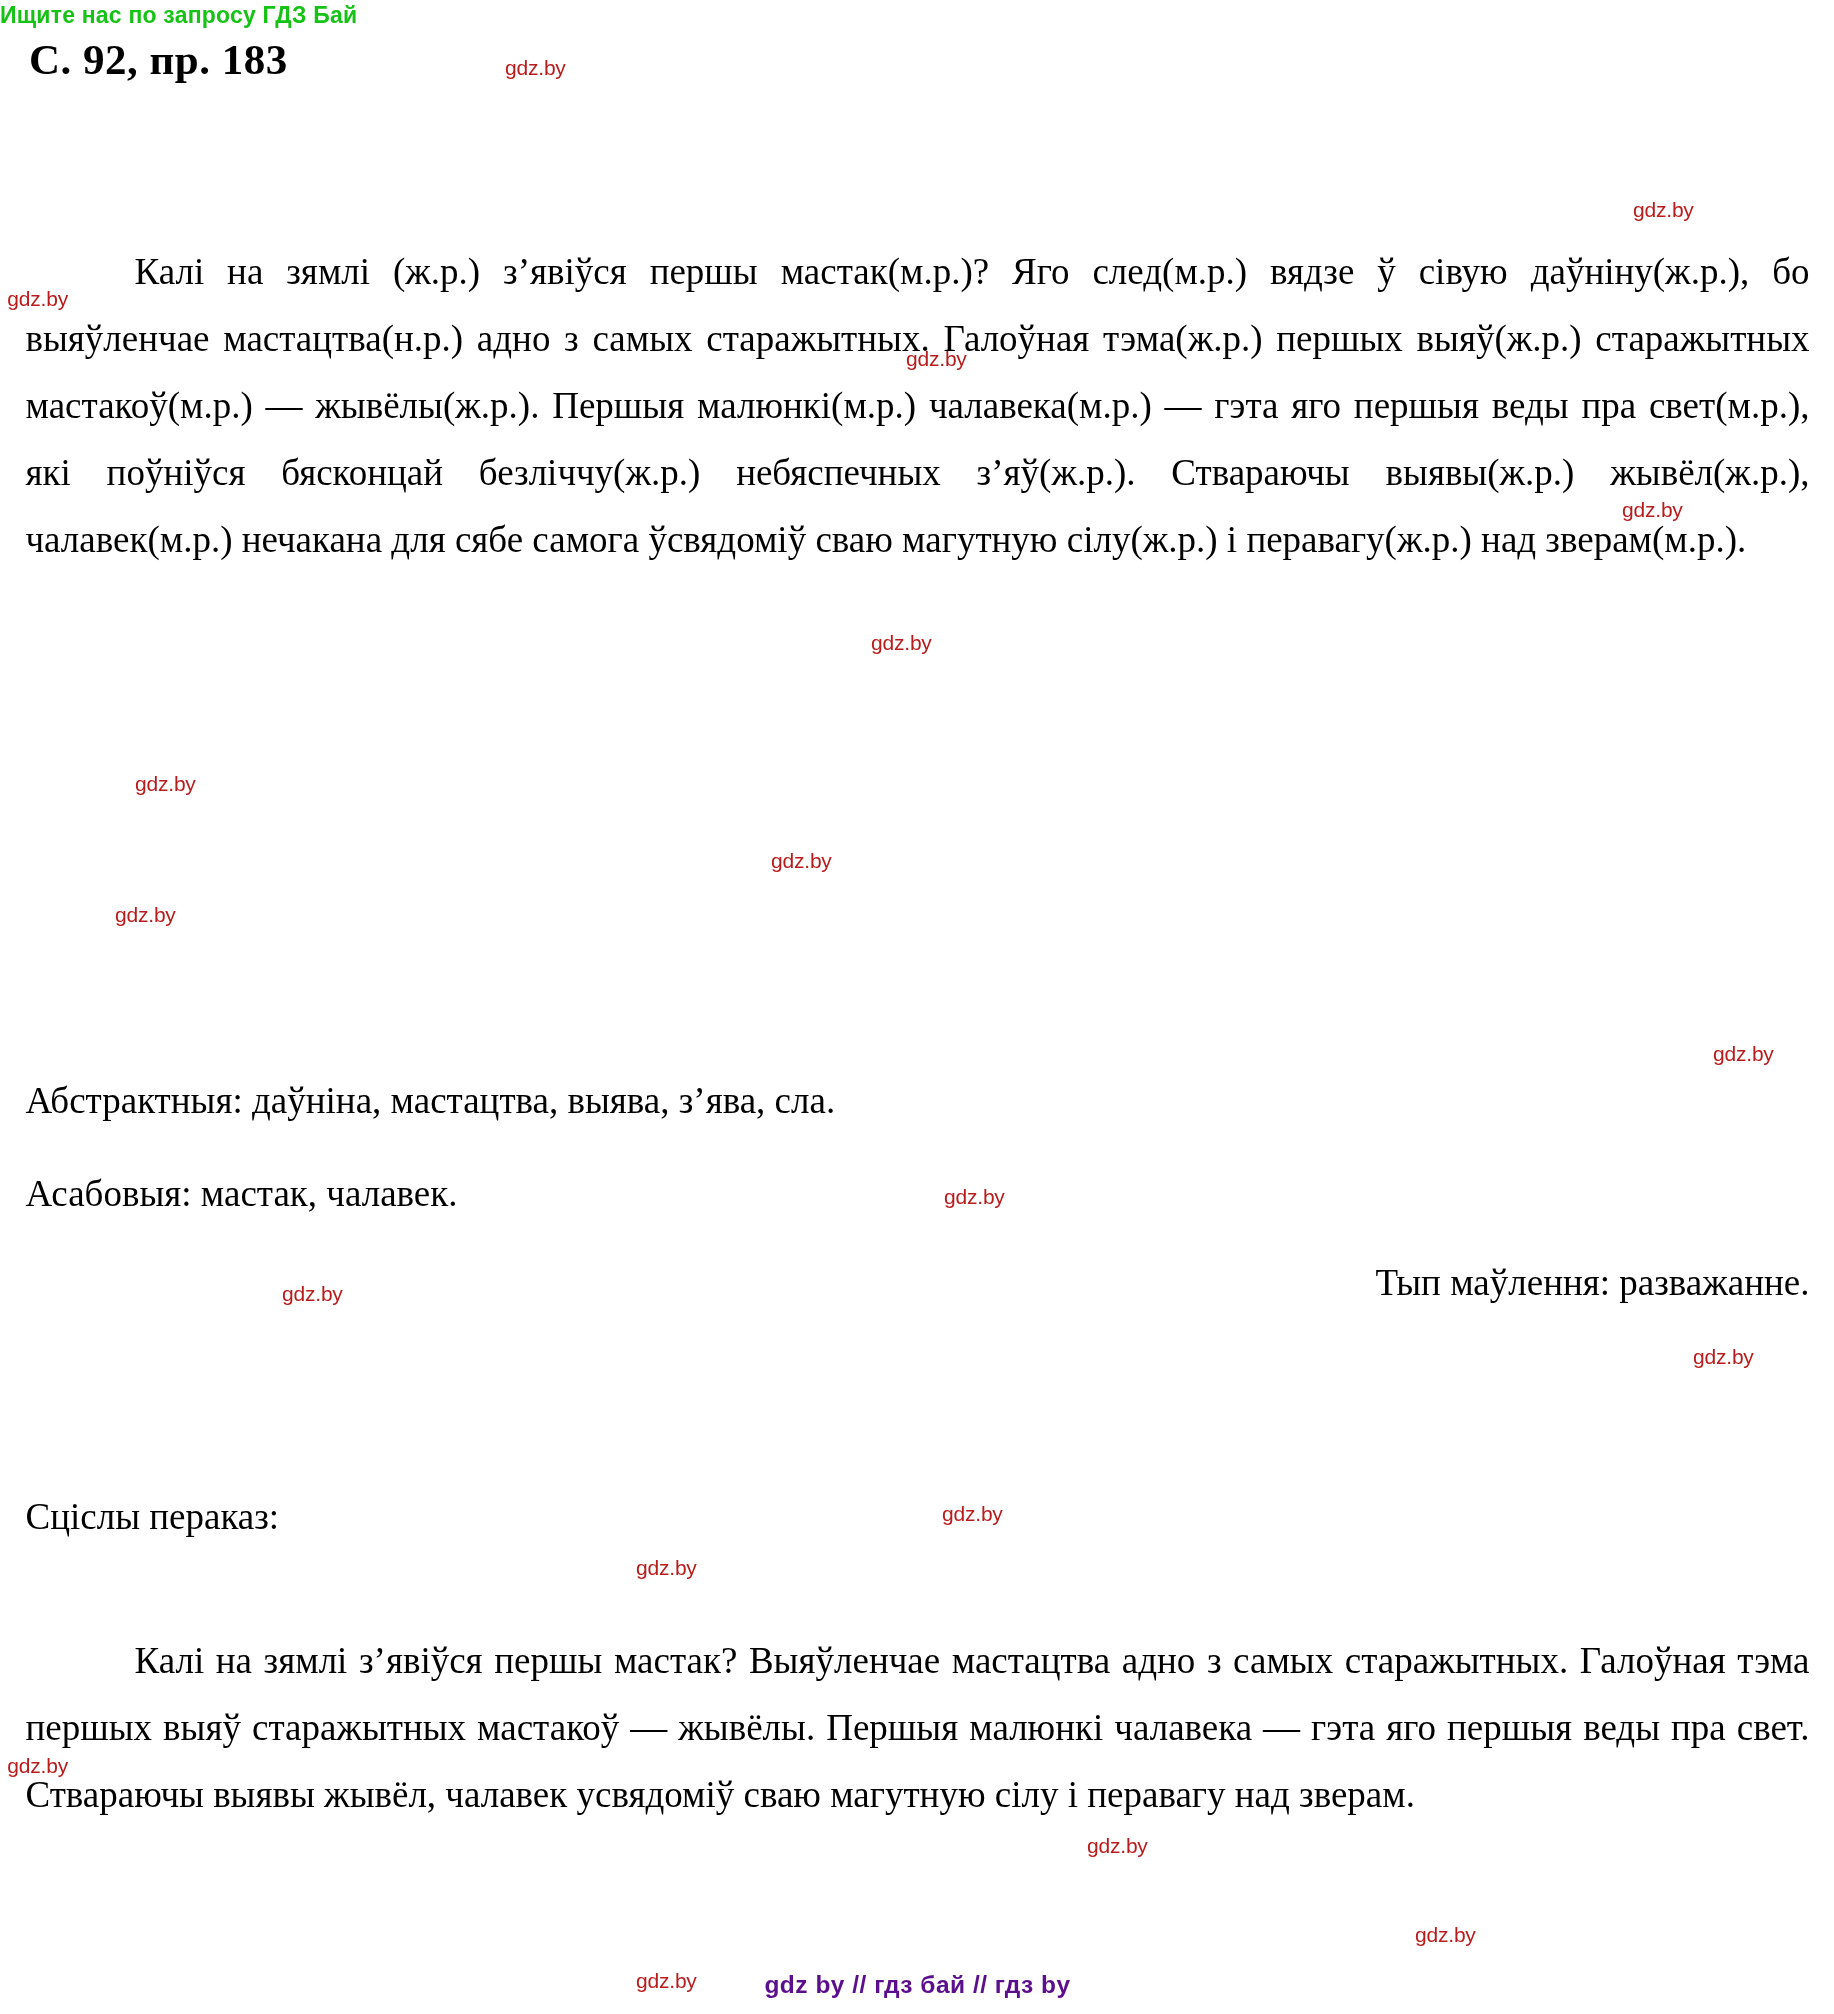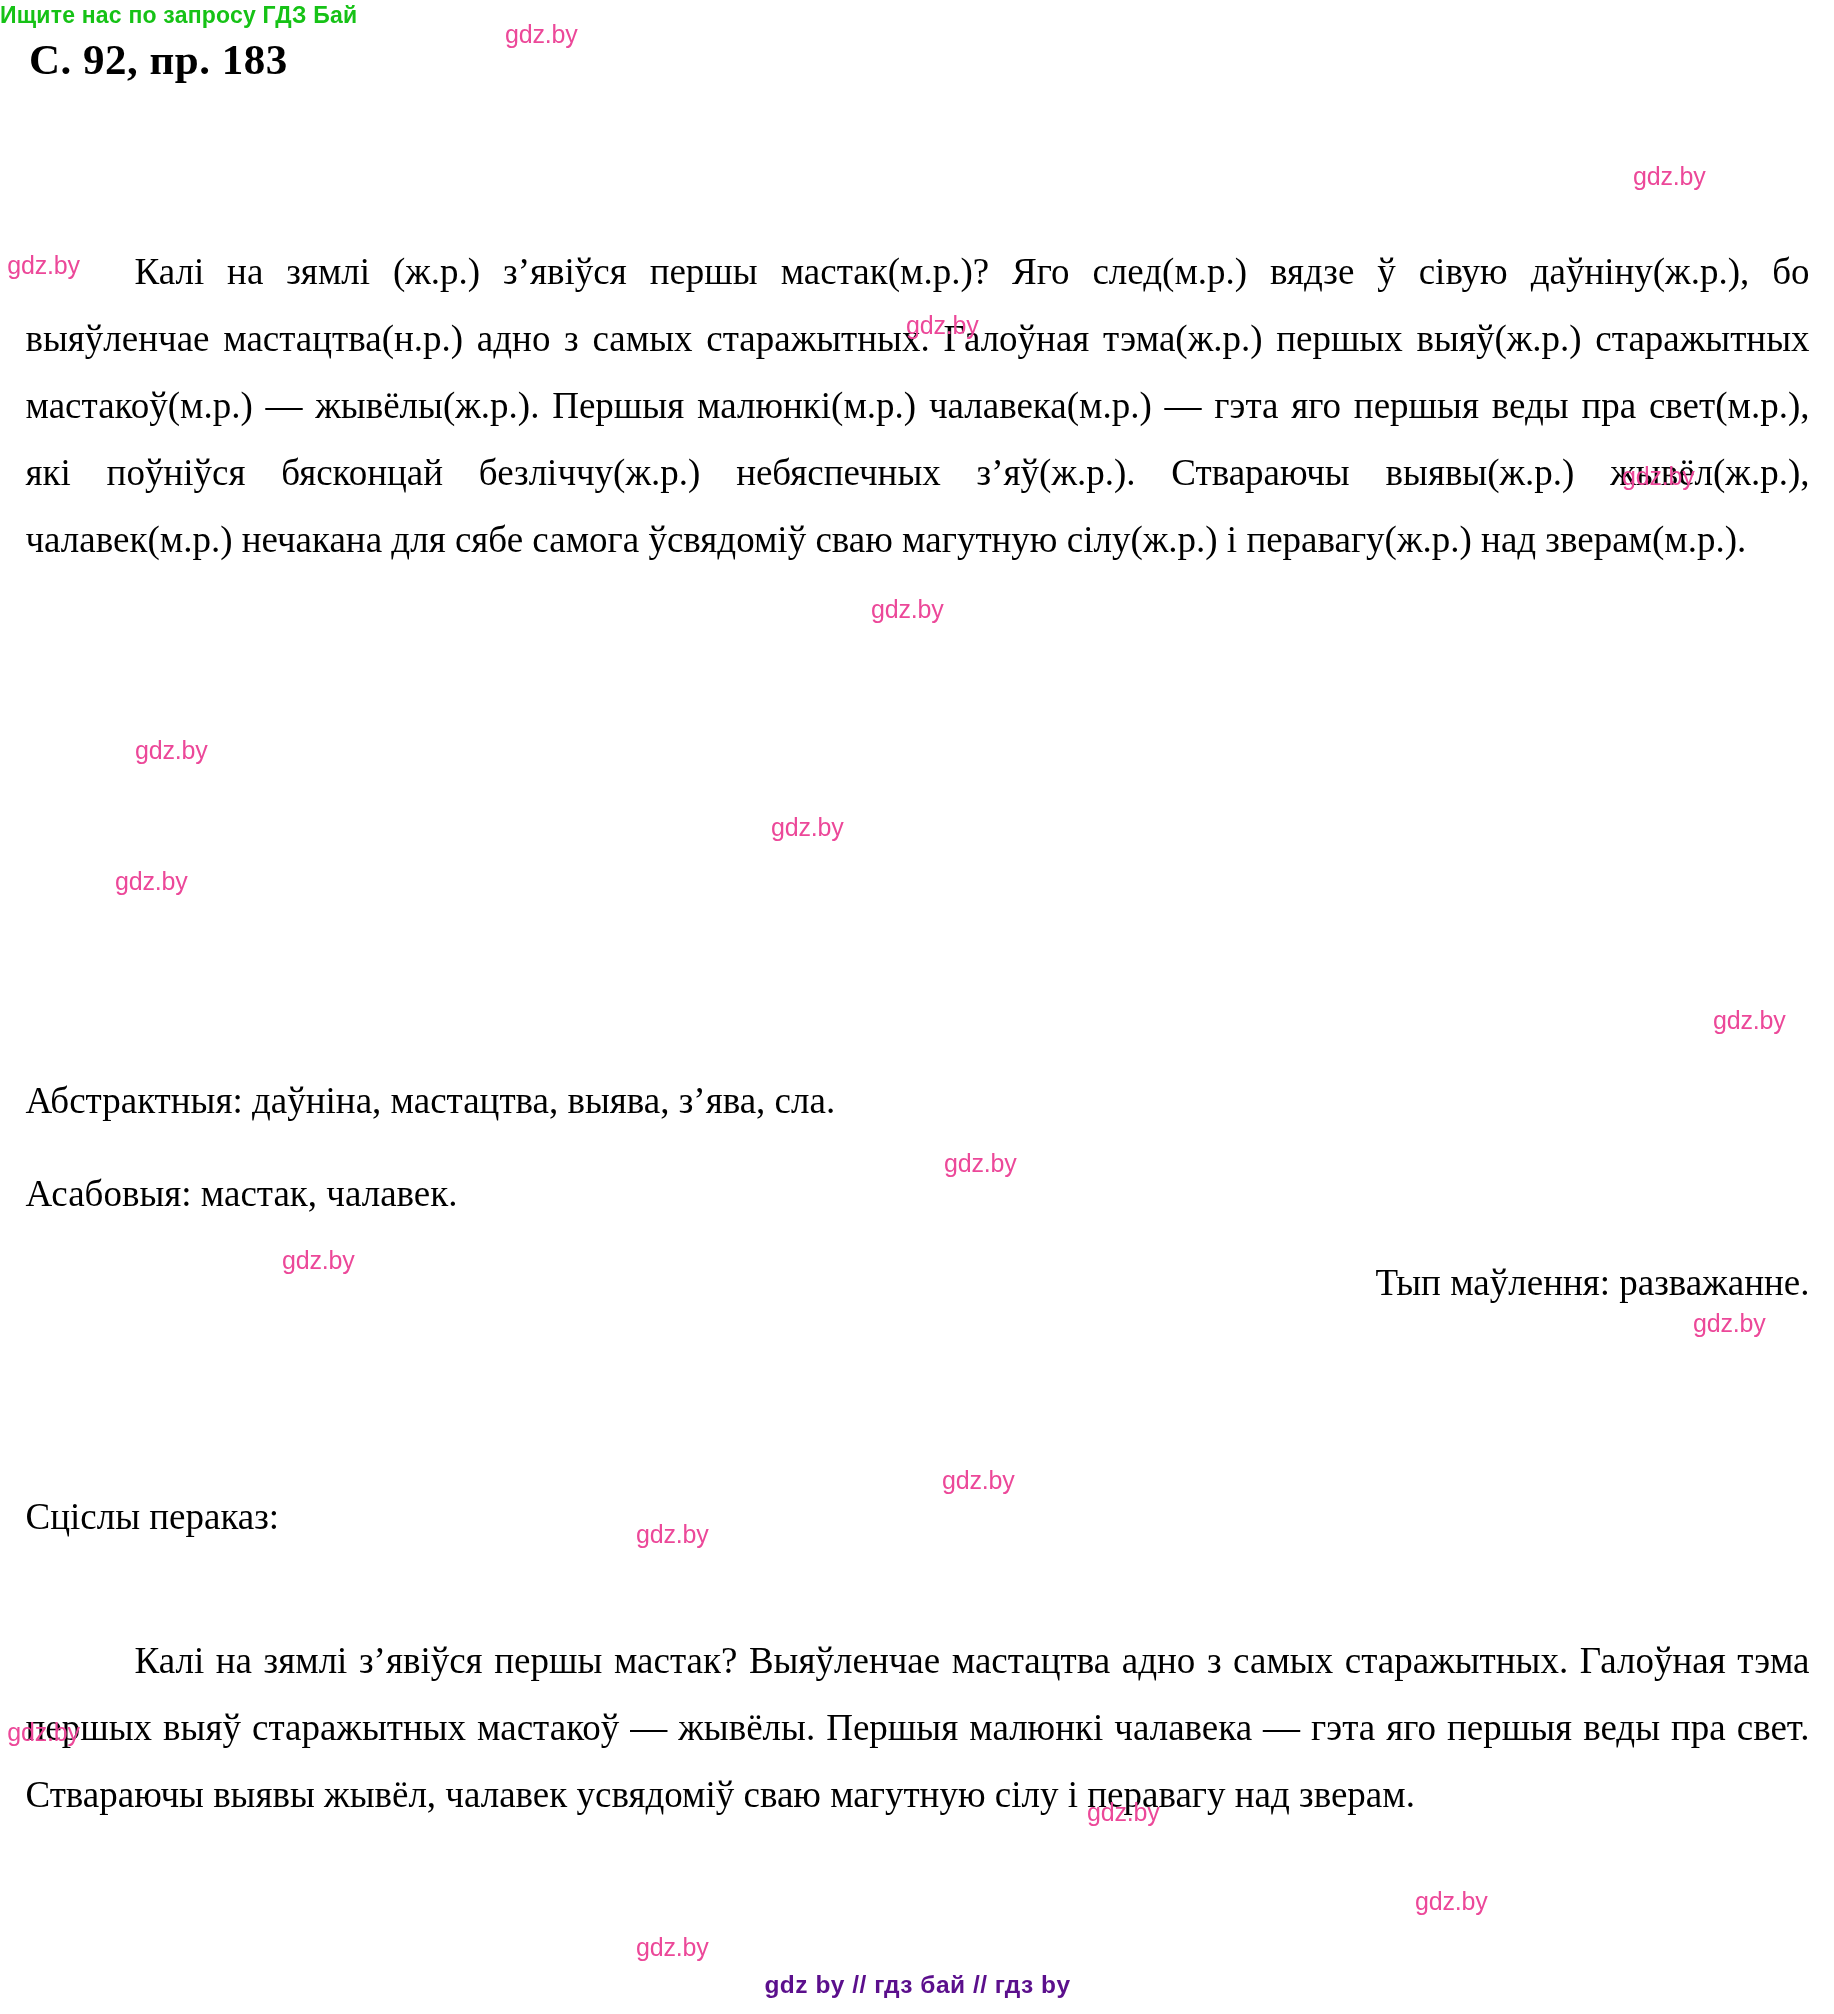--- a/index.html
+++ b/index.html
@@ -81,26 +81,27 @@
   .list-abstract { top: 1073px; line-height: 55px; text-align: left; }
   .list-personal { top: 1166px; line-height: 55px; text-align: left; }
   .list-speech   { top: 1255px; line-height: 55px; text-align: right; }
   .retelling-label { top: 1489px; line-height: 55px; text-align: left; }
   .para-retelling  { top: 1627px; }
 
   
   .wm {
     position: absolute;
     font-family: "Liberation Sans", "DejaVu Sans", sans-serif;
-    font-size: 25px;
+    font-size: 21px;
     font-weight: 400;
-    color: #ec4899;
+    color: #b91c1c;
     white-space: nowrap;
     pointer-events: none;
     letter-spacing: -0.2px;
+    margin-top: 36px;
   }
 
   
   .footer-links {
     position: absolute;
     top: 1971px;
     left: 0;
     width: 1835px;
     text-align: center;
     font-family: "Liberation Sans", "DejaVu Sans", sans-serif;

